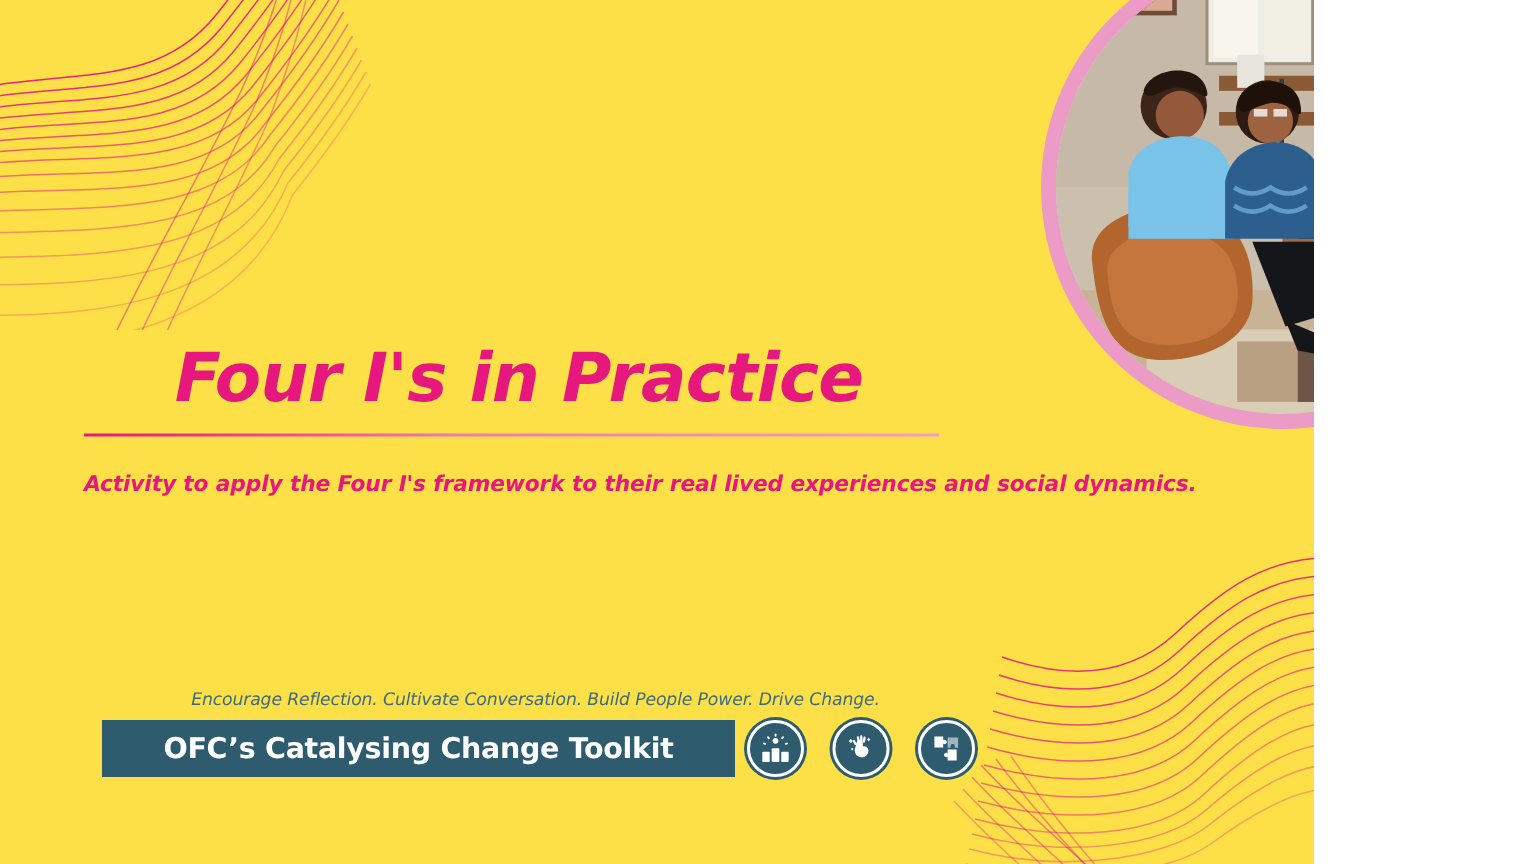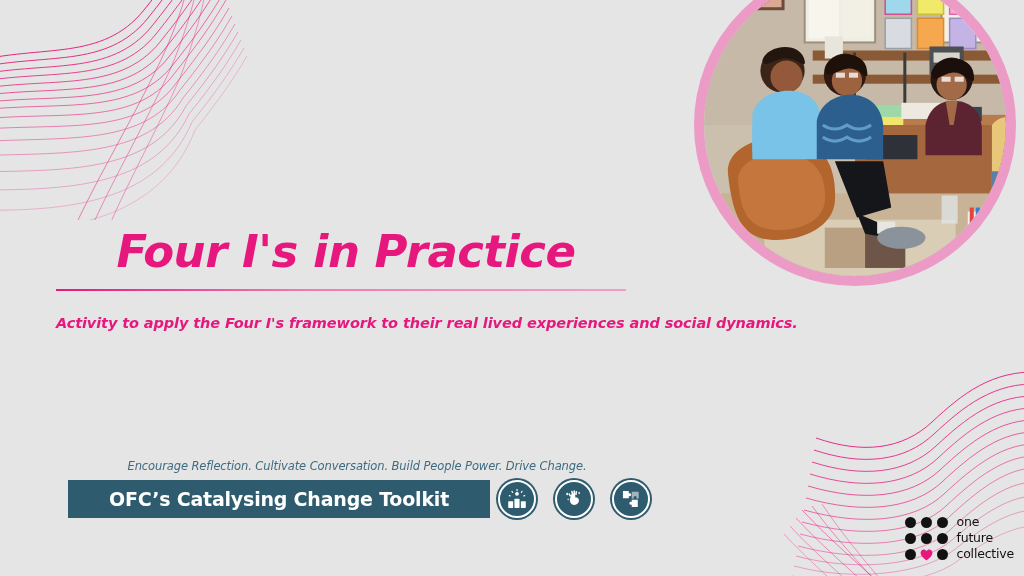--- a/index.html
+++ b/index.html
@@ -9,23 +9,23 @@
   }
   body {
     width: 1024px;
     height: 576px;
     overflow: hidden;
     font-family: "Liberation Sans", sans-serif;
     position: relative;
   }
   #slide {
     position: relative;
-    width: 1024px;
+    width: 876px;
     height: 576px;
-    background: #e5e5e5;
+    background: #fde047;
     overflow: hidden;
   }
 
   
   .wave-art {
     position: absolute;
     pointer-events: none;
   }
   #wave-top-left {
     left: -18px;
@@ -390,37 +390,14 @@
       <path d="M258,166 C234,164 204,180 174,202 C144,224 70,232 10,216" opacity=".3"></path>
       <path d="M20,150 C44,176 70,198 96,222 C112,236 126,244 140,250" opacity=".5"></path>
       <path d="M14,158 C38,184 64,206 90,230 C106,244 120,252 134,258" opacity=".45"></path>
       <path d="M8,166 C32,192 58,214 84,238 C100,252 114,260 128,266" opacity=".4"></path>
       <path d="M2,174 C26,200 52,222 78,246 C94,260 108,268 122,274" opacity=".35"></path>
       <path d="M30,146 C52,176 76,202 100,228" opacity=".45"></path>
       <path d="M40,144 C60,174 82,200 104,226" opacity=".4"></path>
     </g>
   </svg>
 
-  <div id="logo">
-    <div id="logo-dots">
-      <span class="dot"></span>
-      <span class="dot"></span>
-      <span class="dot"></span>
-      <span class="dot"></span>
-      <span class="dot"></span>
-      <span class="dot"></span>
-      <span class="dot"></span>
-      <span class="dot heart">
-        <svg width="13" height="12" viewBox="0 0 13 12">
-          <path d="M6.5,11.4 C6.5,11.4 0.6,7.6 0.6,4 C0.6,1.9 2.1,0.6 3.8,0.6 C5,0.6 6,1.3 6.5,2.2
-                   C7,1.3 8,0.6 9.2,0.6 C10.9,0.6 12.4,1.9 12.4,4 C12.4,7.6 6.5,11.4 6.5,11.4 Z" fill="#e6187d"></path>
-        </svg>
-      </span>
-      <span class="dot"></span>
-    </div>
-    <div id="logo-words">
-      <span>one</span>
-      <span>future</span>
-      <span>collective</span>
-    </div>
-  </div>
 
 </div>
 
 </body></html>

